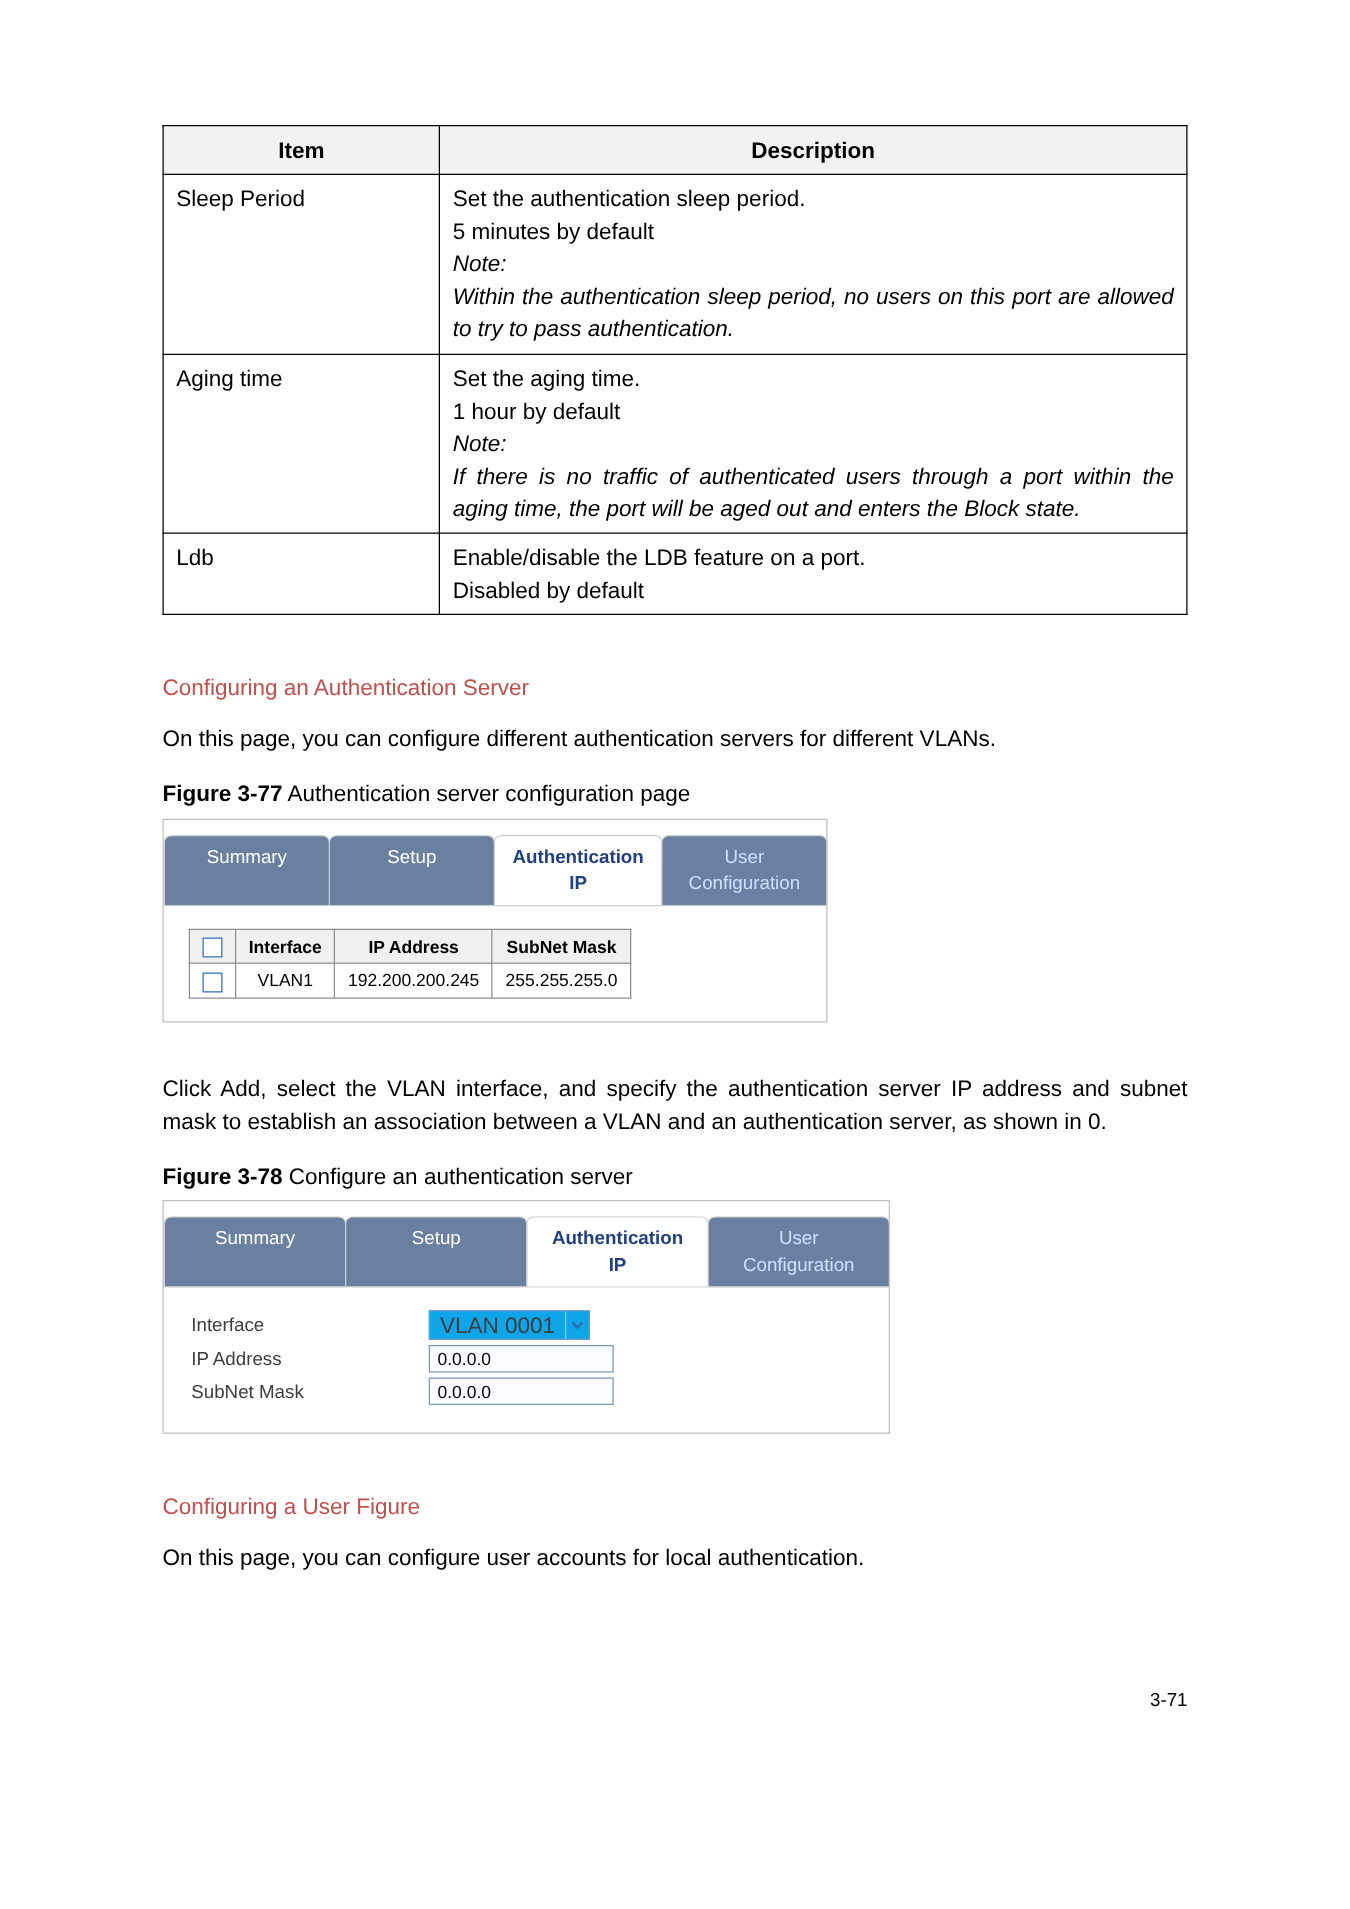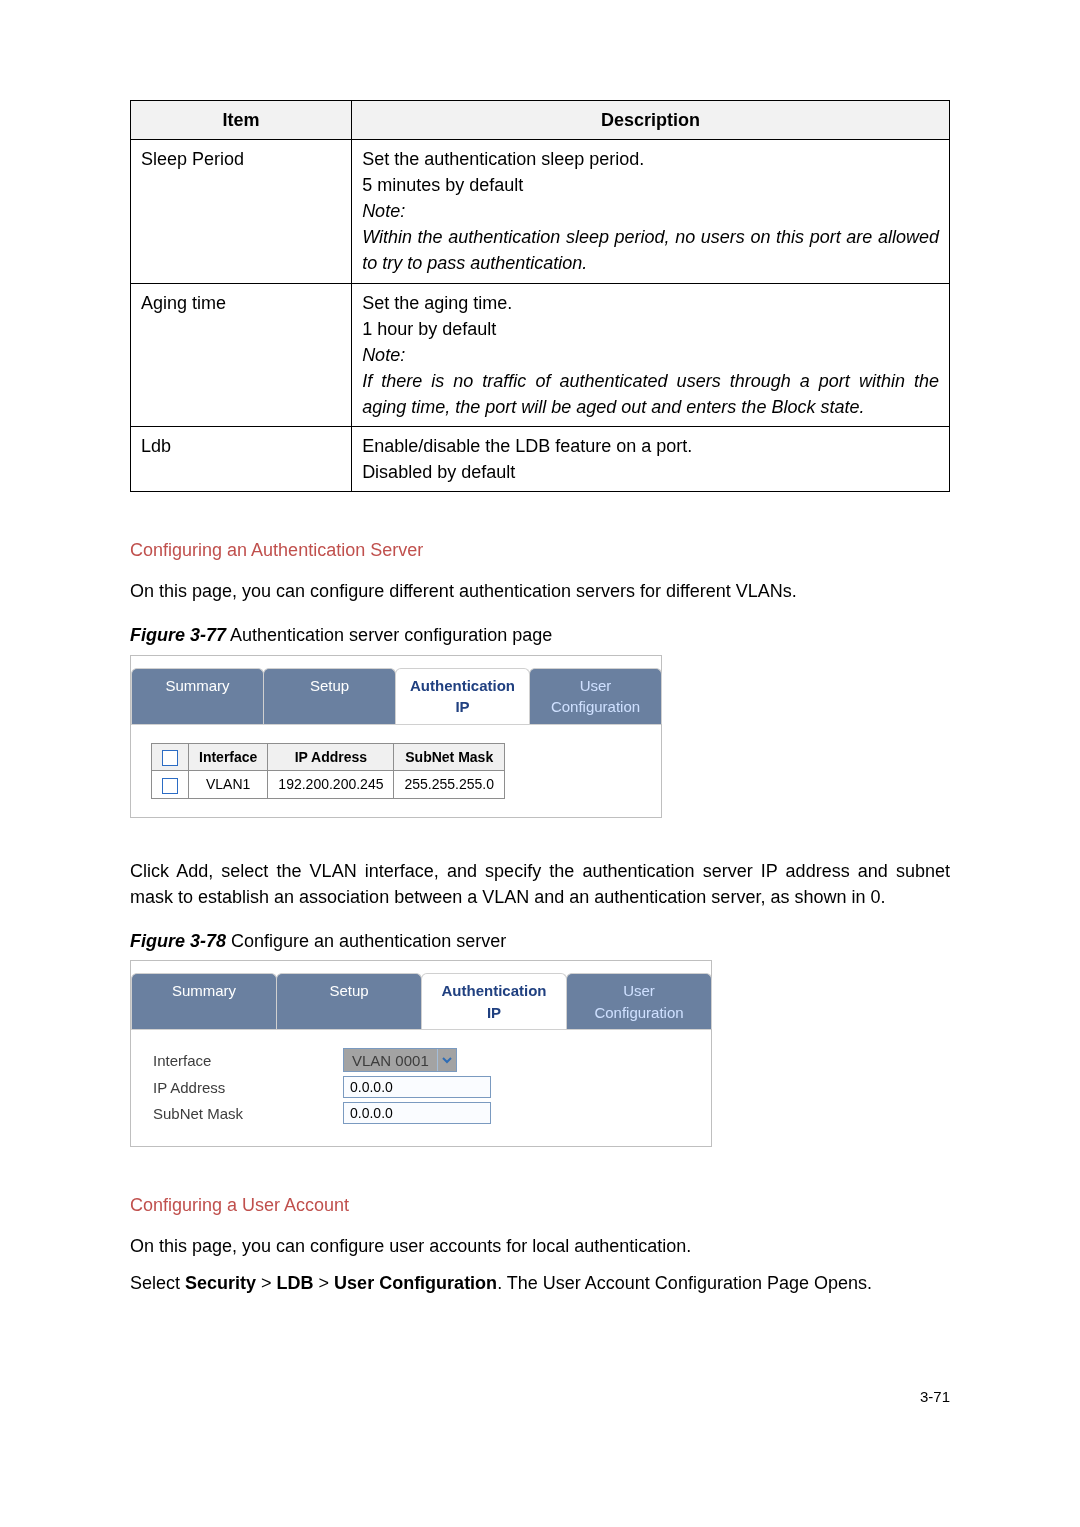--- a/index.html
+++ b/index.html
@@ -42,21 +42,21 @@
   .section-heading {
     color: #c0504d;
     font-weight: normal;
     margin: 45px 0 15px 0;
     font-size: 18px;
   }
   .para { margin: 10px 0; }
   .crumbs-line span.b { font-weight: bold; }
 
   .fig-caption { margin: 18px 0 6px 0; }
-  .fig-caption .figno { font-weight: bold; font-style: italic; }
+  .fig-caption .figno { font-weight: bold; }
 
   .fig-box {
     border: 1px solid #bfbfbf;
     background: #fff;
     padding: 12px 0 18px 0;
     margin-bottom: 10px;
   }
   .fig77 { width: 530px; }
   .fig78 { width: 580px; }
 
@@ -105,22 +105,22 @@
   }
 
   .form-wrap { padding: 0 22px; font-size: 15px; color: #3d3d3d; }
   .form-row { display: flex; align-items: center; margin: 4px 0; }
   .form-row .lbl { width: 190px; }
   .sel {
     display: inline-flex;
     align-items: center;
     border: 1px solid #7a9ac0;
     height: 22px;
-    font-size: 15px;
-    background: #a3a3a3;
+    font-size: 18px;
+    background: #0ea5e9;
   }
   .sel .val { padding: 0 8px; }
   .sel .btn {
     width: 18px; height: 100%;
     display: flex; align-items: center; justify-content: center;
     border-left: 1px solid #a4bdd8;
     color: #2f6db5;
   }
   .inp {
     border: 1px solid #7a9ac0;
@@ -250,20 +250,17 @@
         <div class="lbl">IP Address</div>
         <input class="inp" value="0.0.0.0" style="">
       </div>
       <div class="form-row">
         <div class="lbl">SubNet Mask</div>
         <input class="inp" value="0.0.0.0" style="">
       </div>
     </div>
   </div>
 
-  <div class="section-heading">Configuring a User Account</div>
+  <div class="section-heading">Configuring a User Figure</div>
   <p class="para">On this page, you can configure user accounts for local authentication.</p>
-  <p class="para crumbs-line">
-    <span>Select </span><span class="b">Security</span><span> &gt; </span><span class="b">LDB</span><span> &gt; </span><span class="b">User Configuration</span><span>. The User Account Configuration Page Opens.</span>
-  </p>
 
   <div class="pagenum">3-71</div>
 </div>
 
 </body></html>

